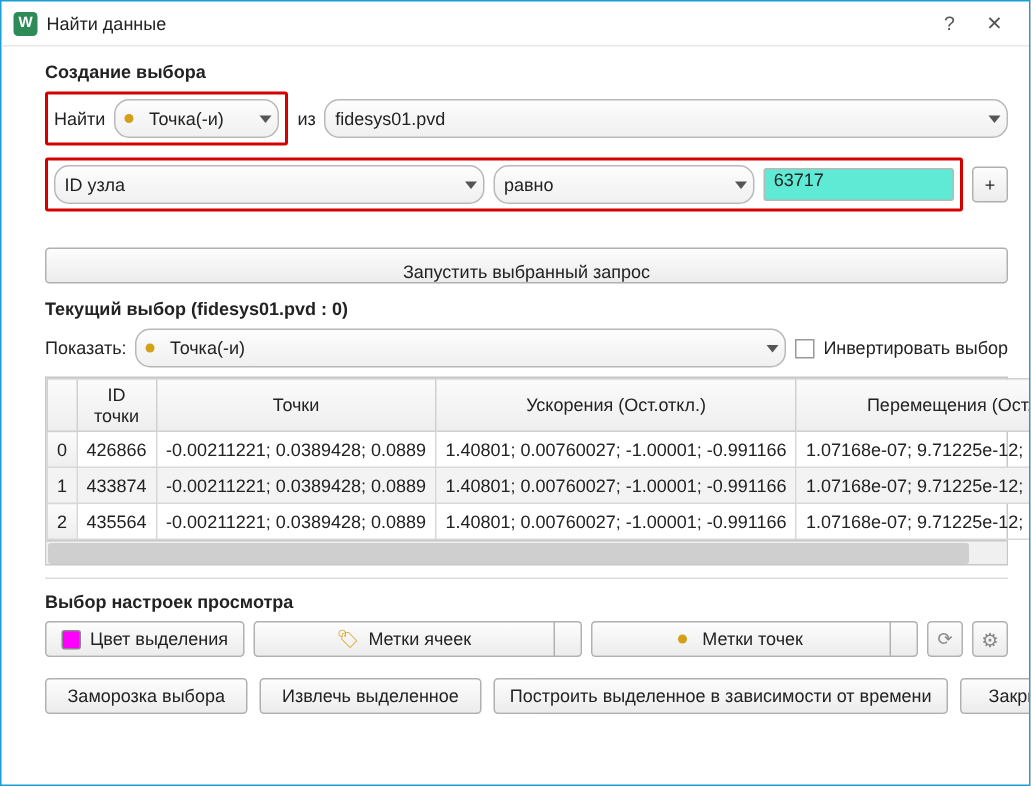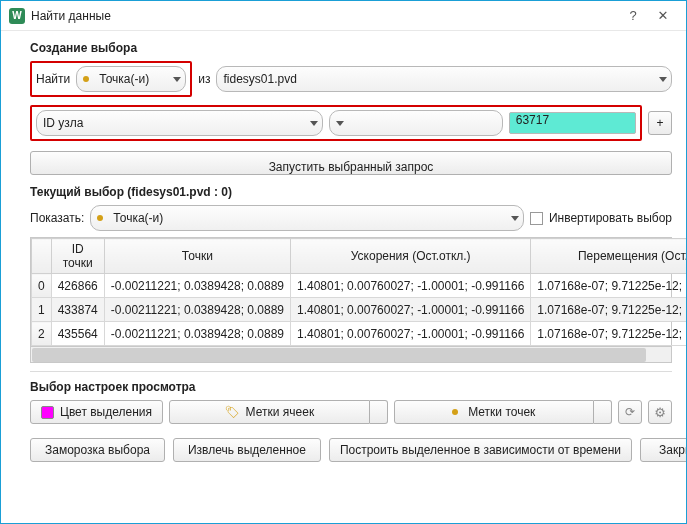--- a/index.html
+++ b/index.html
@@ -194,28 +194,29 @@
         </div>
       </div>
     </div>
     <span>из</span>
     <div class="dropdown" style="flex:1;">
       <span class="dd-text">fidesys01.pvd</span>
       <span class="caret"></span>
     </div>
   </div>
 
-  <div class="row" style="margin-bottom:10px;justify-content:space-between;">
+  <div class="row" style="margin-bottom:24px;justify-content:space-between;">
     <div class="highlight-red" style="flex:1;">
       <div class="row">
         <div class="dropdown" style="flex:1.7;">
           <span class="dd-text">ID узла</span>
           <span class="caret"></span>
         </div>
         <div class="dropdown" style="flex:1;">
+          <span class="dd-text">равно</span>
           <span class="caret"></span>
         </div>
         <div class="text-input" style="flex:0.7;">
           <span>63717</span>
         </div>
       </div>
     </div>
     <div class="btn btn-small">+</div>
   </div>
 

